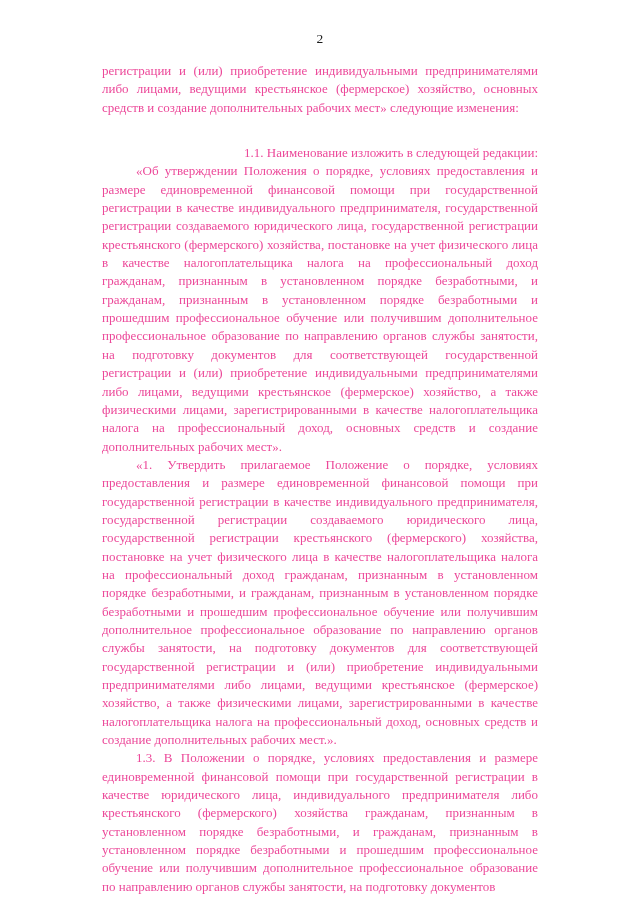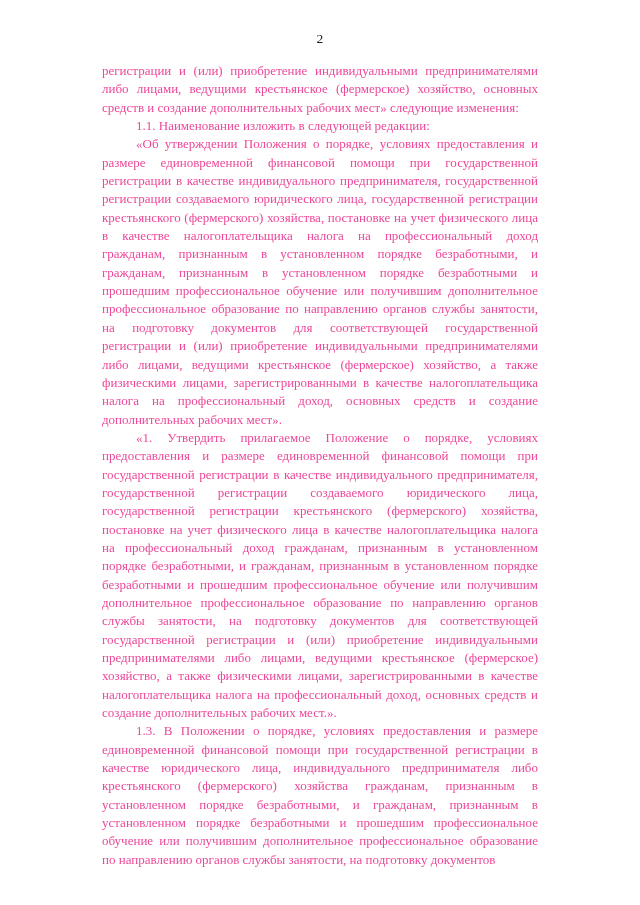--- a/index.html
+++ b/index.html
@@ -50,21 +50,22 @@
     margin: 0;
     padding: 0;
     text-align: justify;
     text-justify: inter-word;
     hyphens: none;
   }
   .para.indent {
     text-indent: 34px;
   }
   .para.last-left {
-    text-align: left;
+    text-align: right;
+    margin-top: 27px;
   }
   
 </style>
 </head>
 <body>
 
 <div class="page">
 
   <div class="page-number">2</div>
 

